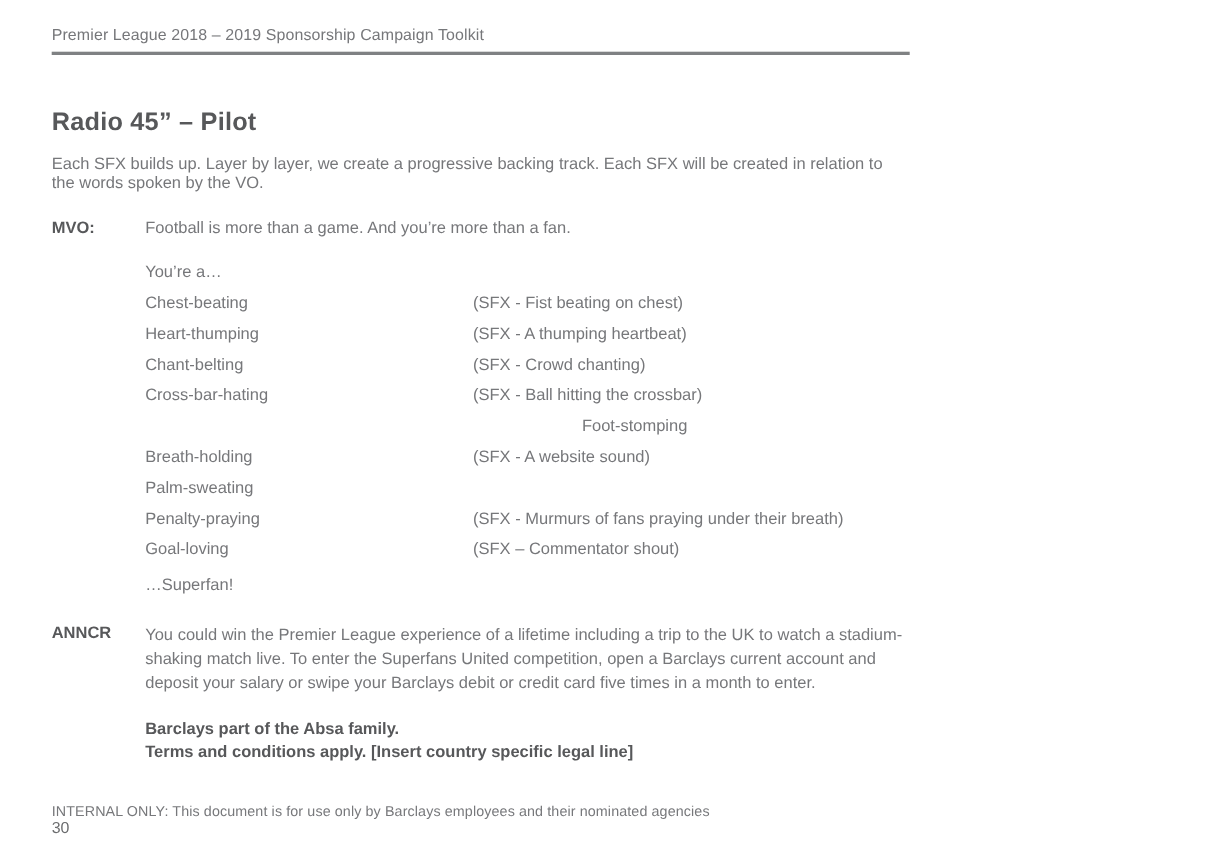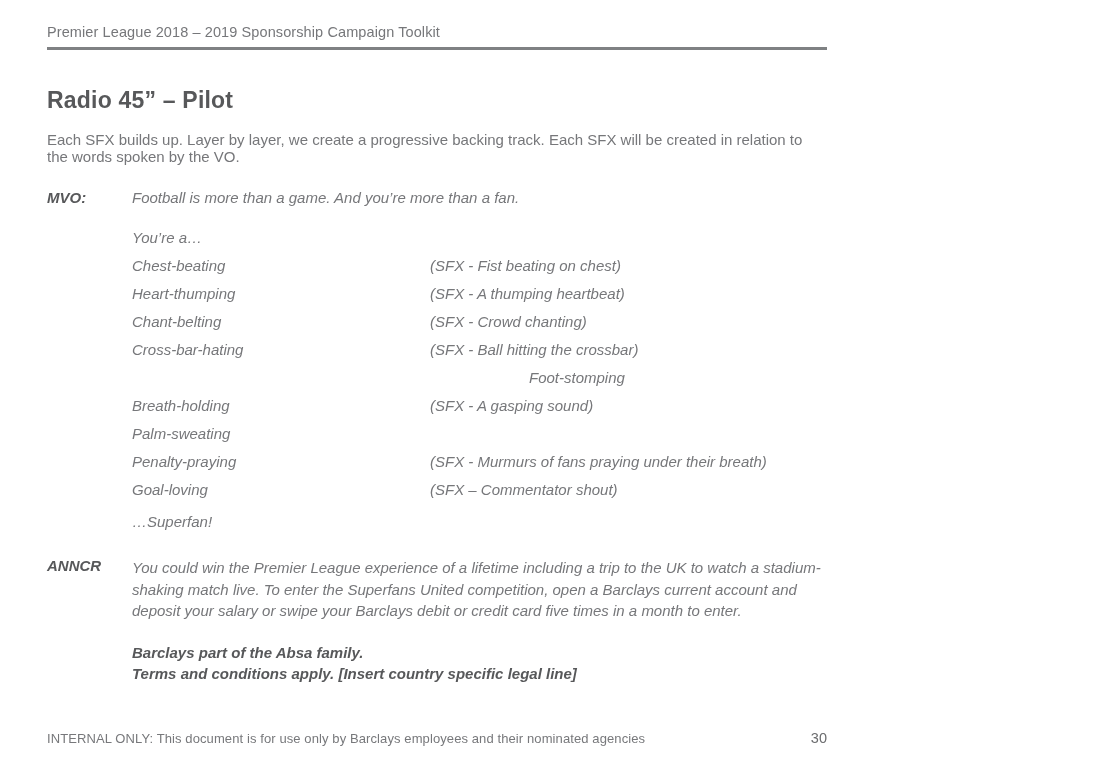--- a/index.html
+++ b/index.html
@@ -32,37 +32,36 @@
     color: #76777a;
   }
   .doc-header-rule {
     margin-top: 7px;
     height: 3px;
     background: #7f8183;
     border: none;
   }
   
   .page-title {
-    margin-top: 37px;
+    margin-top: 47px;
     font-size: 23px;
     font-weight: 600;
     letter-spacing: 0.2px;
     color: #57585a;
   }
   
   .intro {
     margin-top: 17px;
     font-size: 15px;
     color: #76777a;
   }
   
   .script-row {
     display: flex;
     align-items: flex-start;
-    font-style: italic;
   }
   .script-label {
     width: 73px;
     flex: 0 0 73px;
     font-size: 15px;
     font-weight: bold;
     color: #57585a;
   }
   .script-content {
     flex: 1;
@@ -102,20 +101,21 @@
   }
   
   .doc-footer {
     position: absolute;
     left: 47px;
     right: 45px;
     top: 730px;
     display: flex;
     justify-content: space-between;
     align-items: baseline;
+    flex-direction: column;
   }
   .footer-note {
     font-size: 13px;
     color: #77787b;
     letter-spacing: 0.1px;
   }
   .footer-page-number {
     font-size: 14.5px;
     color: #6b6c6e;
   }
@@ -158,21 +158,21 @@
       </div>
       <div class="sfx-item">
         <div class="sfx-phrase">Cross-bar-hating</div>
         <div class="sfx-desc">(SFX - Ball hitting the crossbar)</div>
       </div>
       <div class="sfx-item">
         <div class="sfx-phrase">Foot-stomping</div>
       </div>
       <div class="sfx-item">
         <div class="sfx-phrase">Breath-holding</div>
-        <div class="sfx-desc">(SFX - A gasping sound)</div>
+        <div class="sfx-desc">(SFX - A website sound)</div>
       </div>
       <div class="sfx-item">
         <div class="sfx-phrase">Palm-sweating</div>
         <div class="sfx-desc"></div>
       </div>
       <div class="sfx-item">
         <div class="sfx-phrase">Penalty-praying</div>
         <div class="sfx-desc">(SFX - Murmurs of fans praying under their breath)</div>
       </div>
       <div class="sfx-item">

